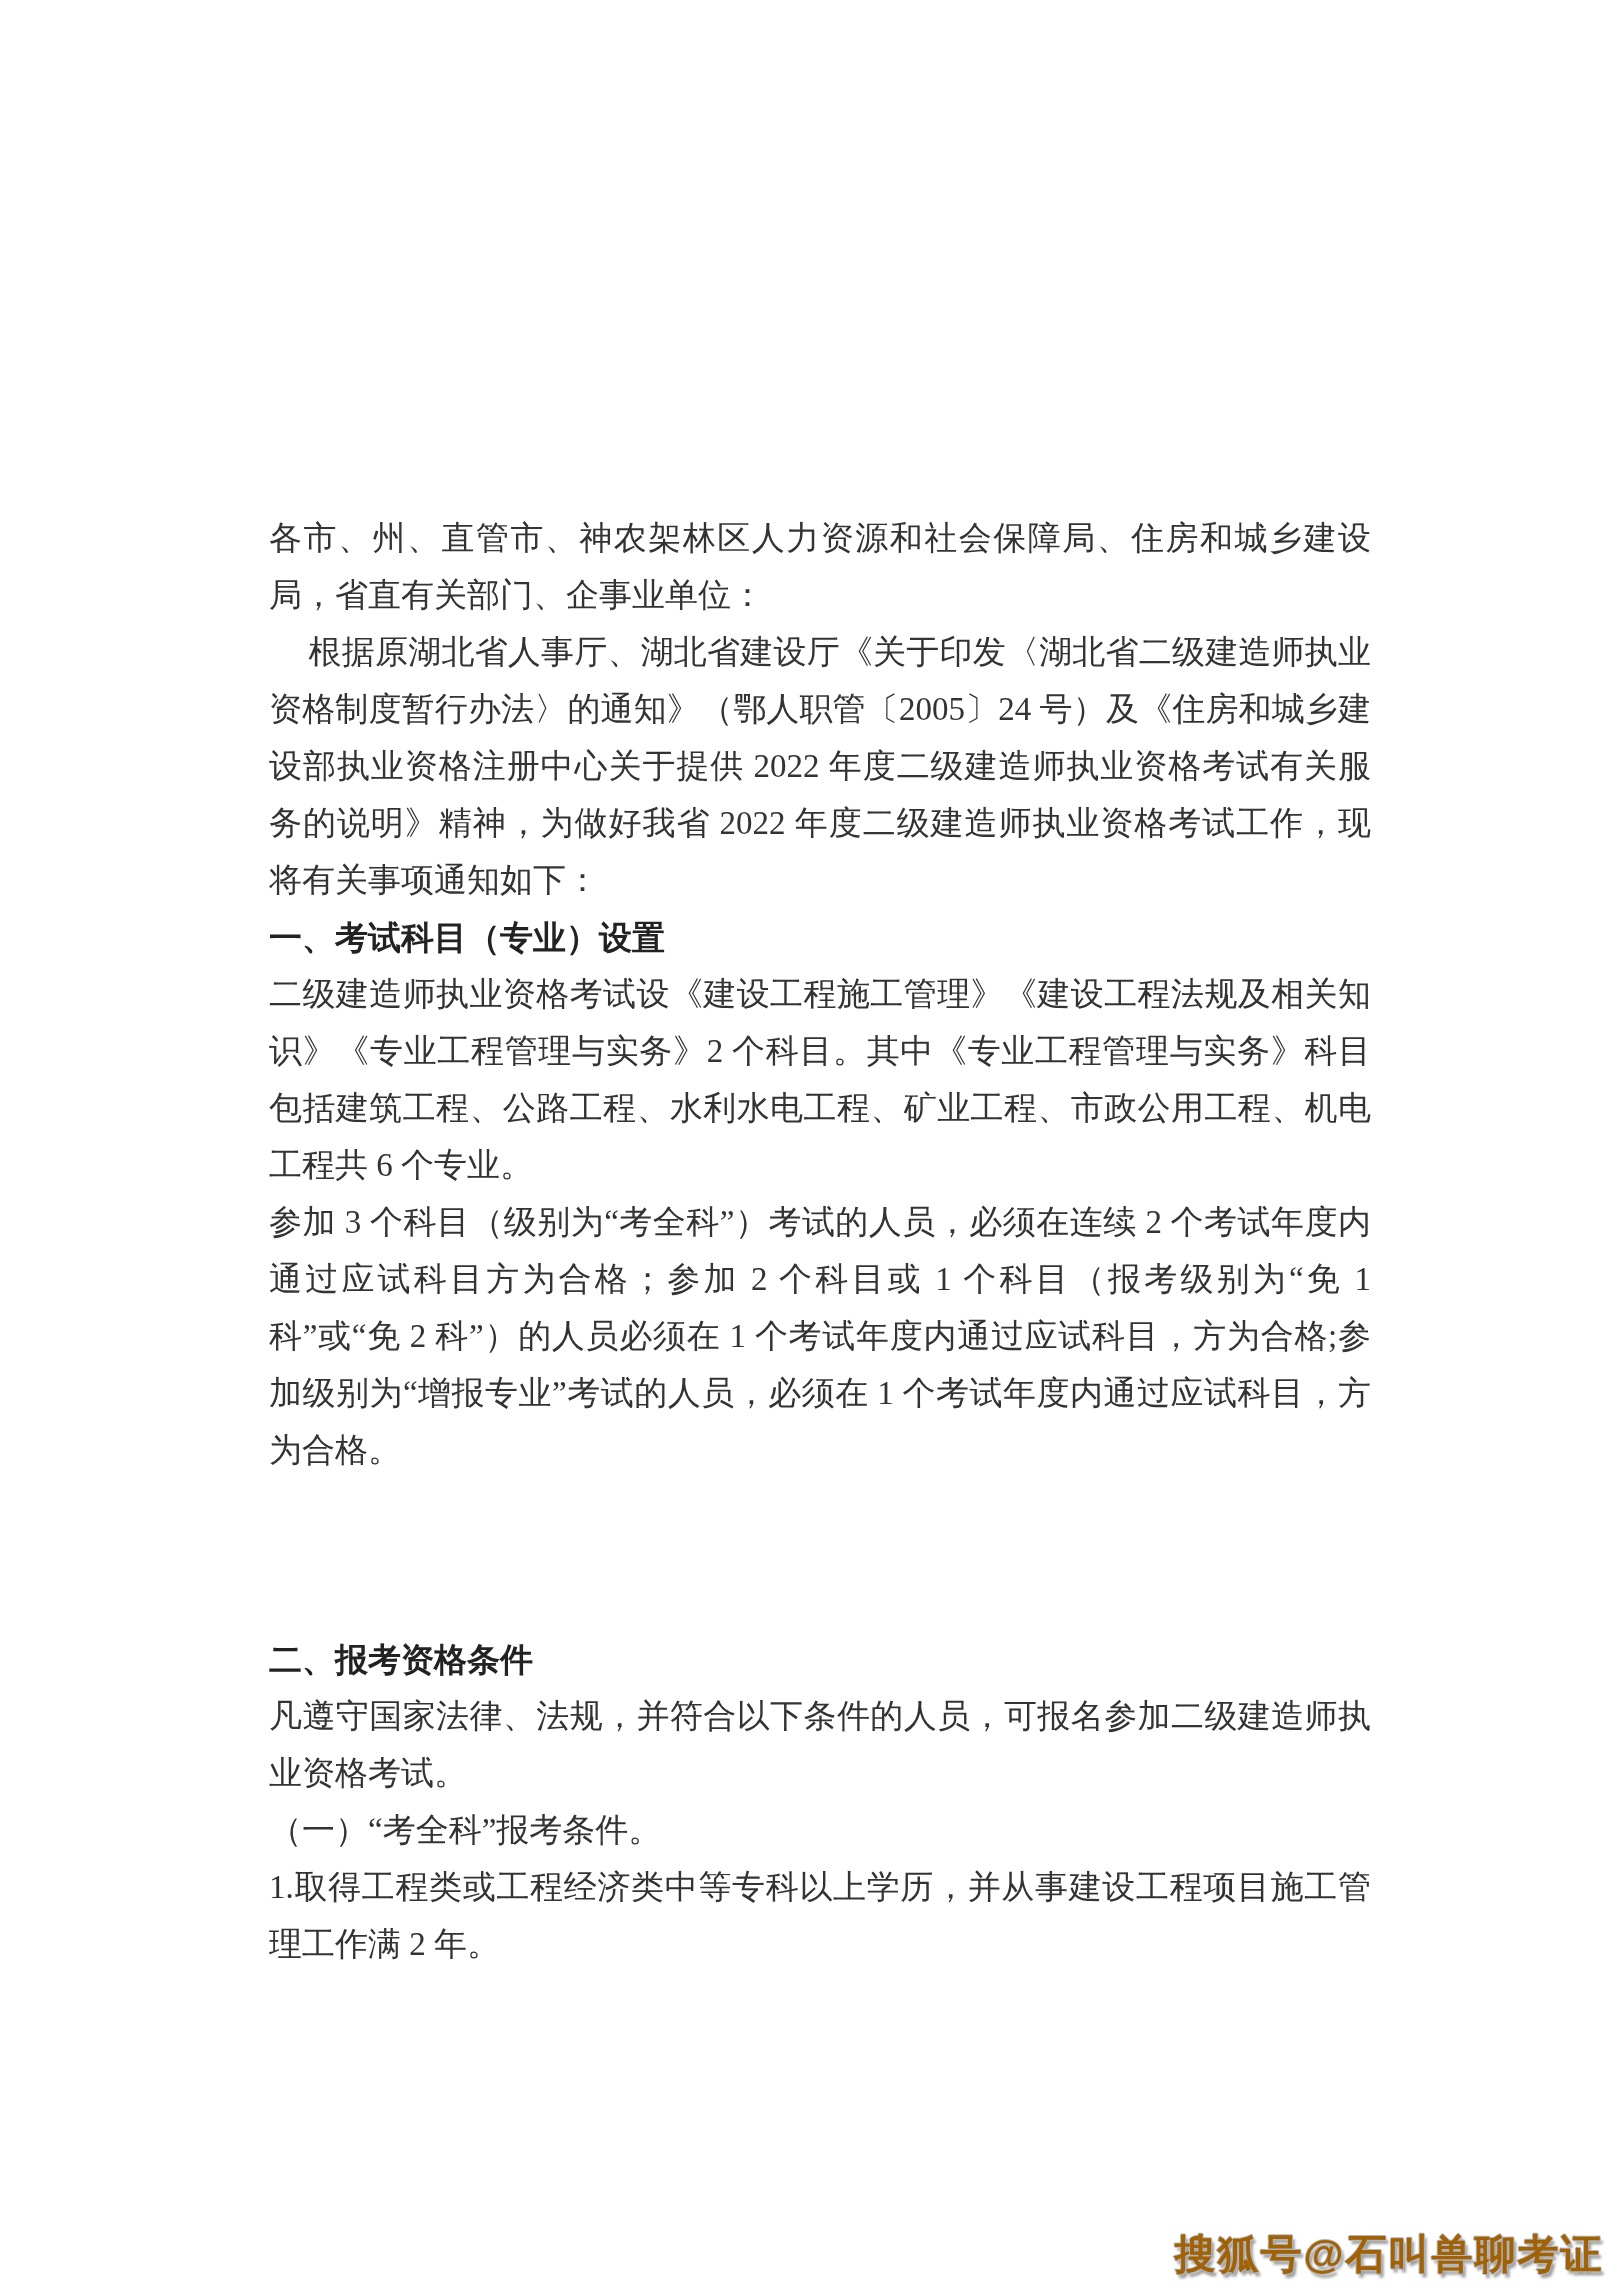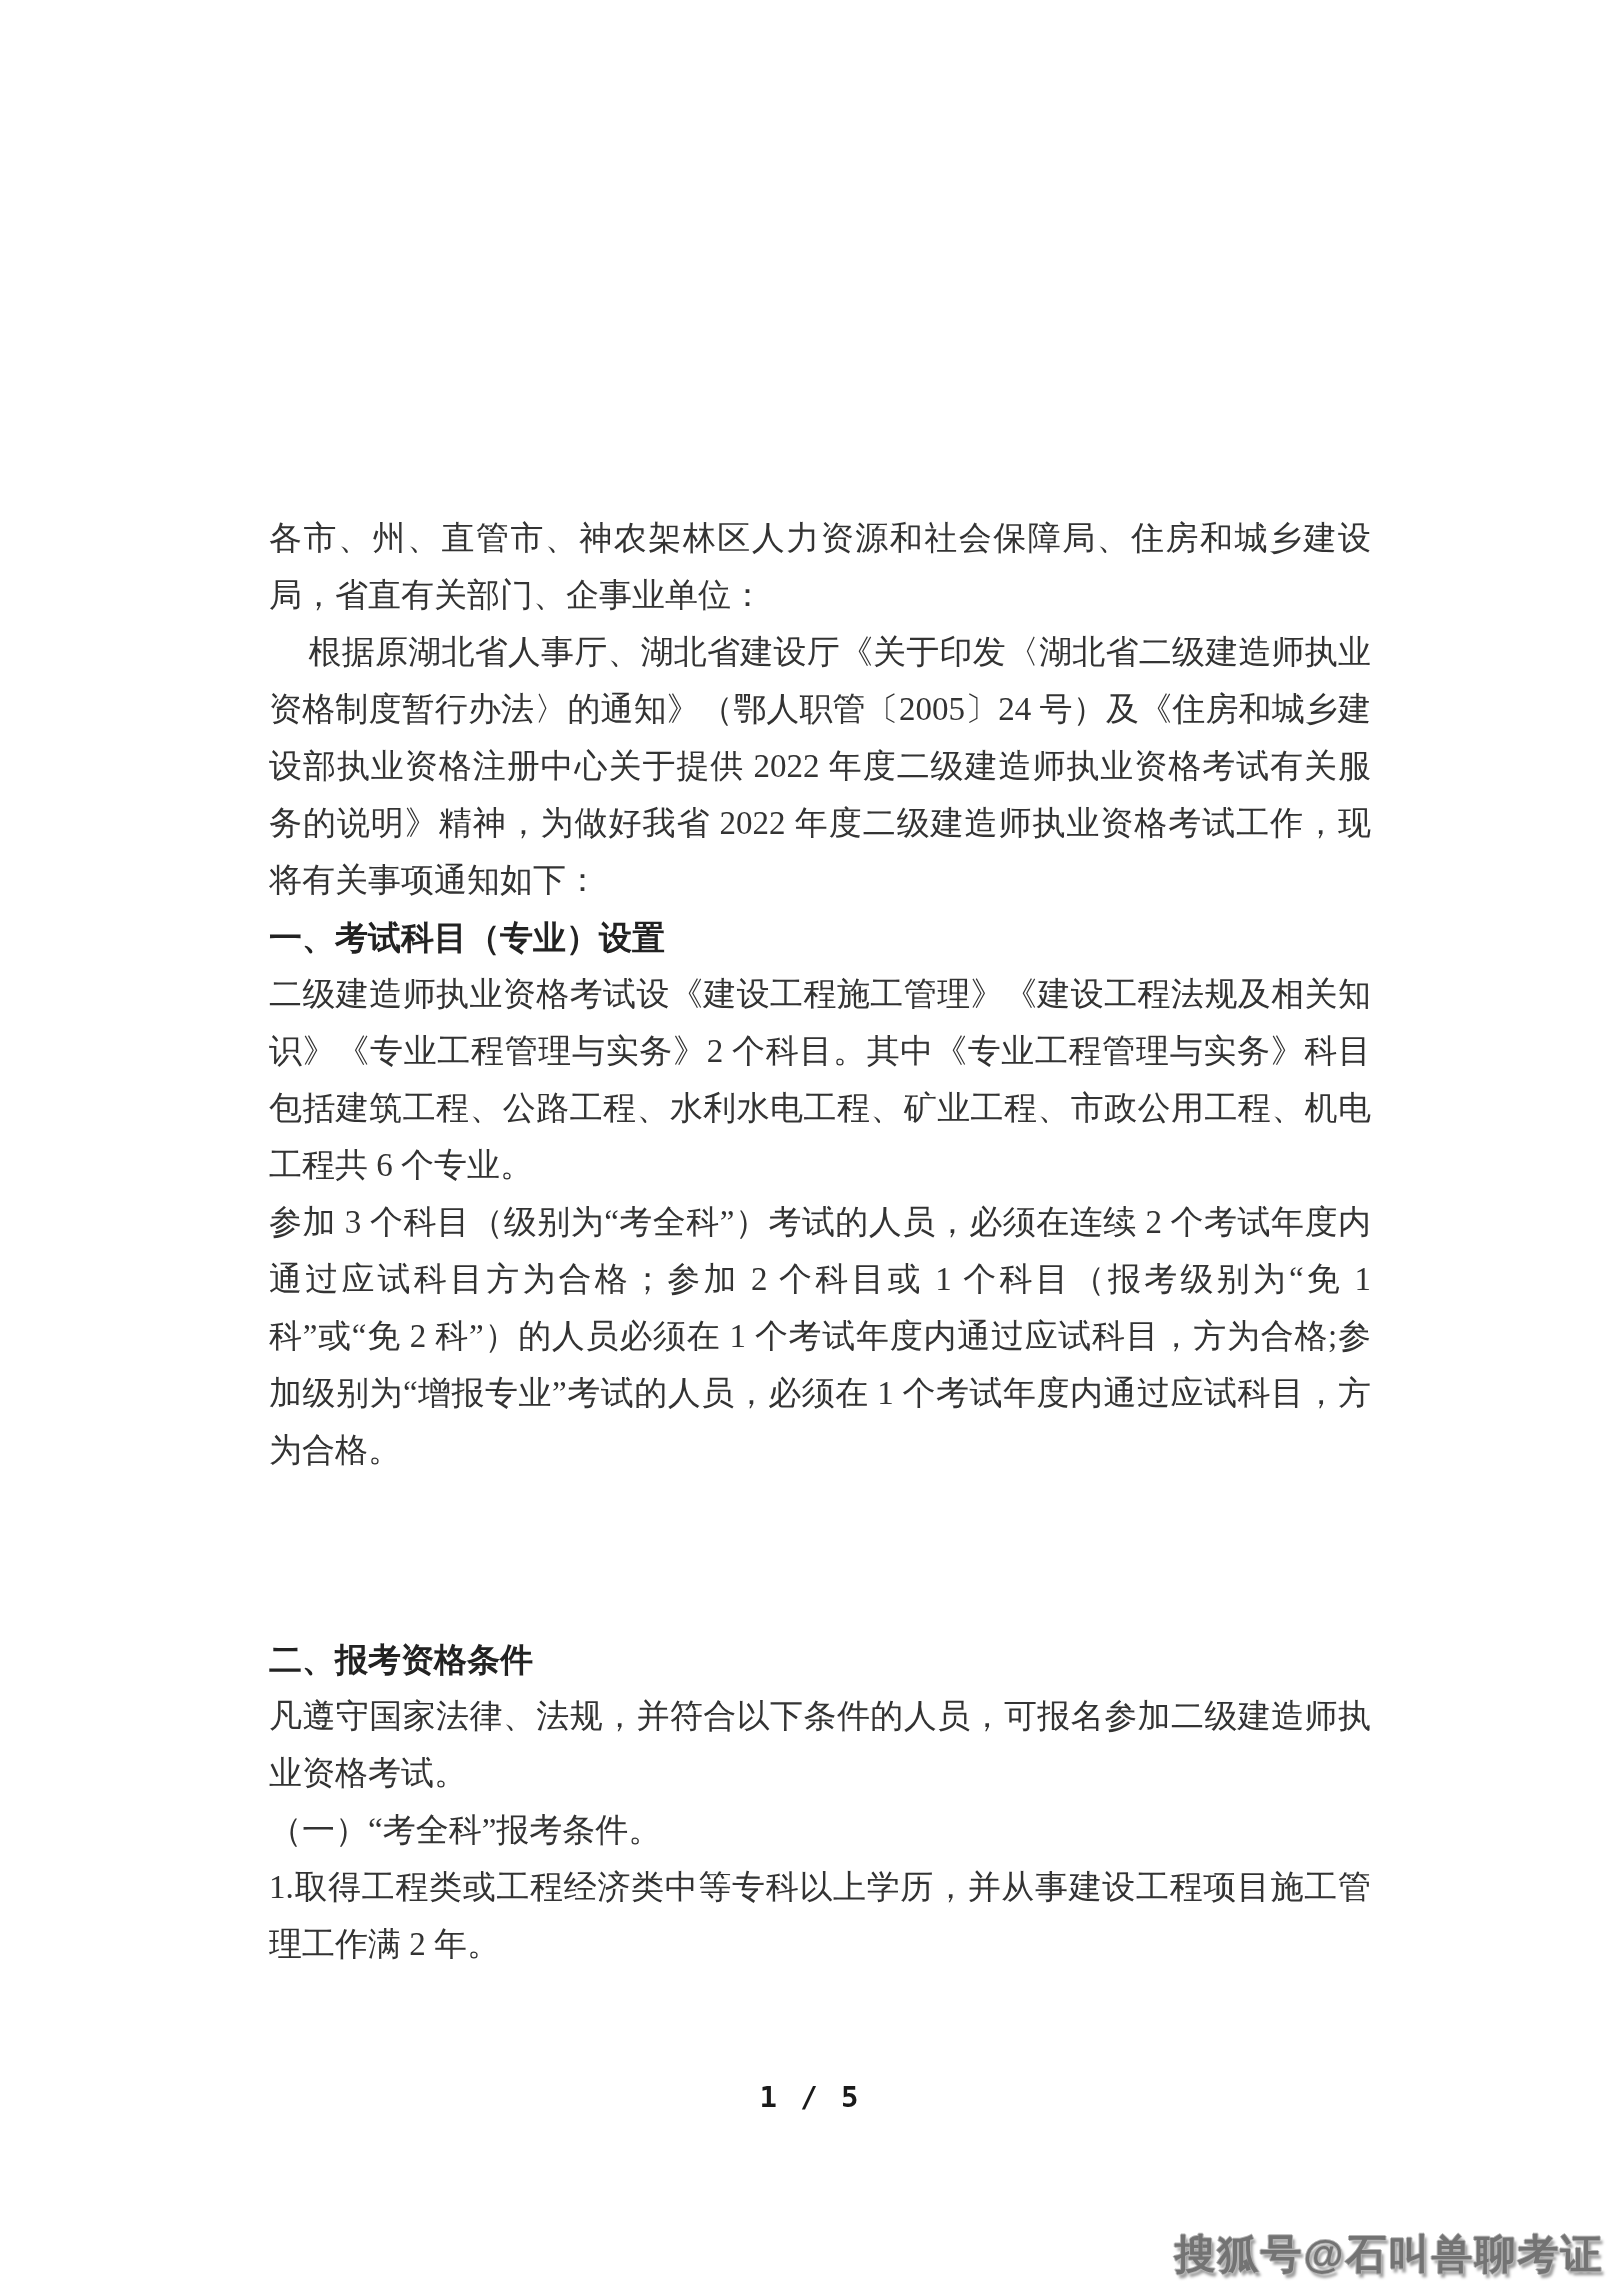--- a/index.html
+++ b/index.html
@@ -57,21 +57,21 @@
     color: #1a1a1a;
   }
   .watermark {
     position: absolute;
     top: 2227px;
     right: 17.6px;
     font-family: "Liberation Sans", "DejaVu Sans", sans-serif;
     font-weight: bold;
     font-size: 41px;
     letter-spacing: 2px;
-    color: #737373;
+    color: #a16207;
     text-shadow:
       1px 0 #b4b4b4, -1px 0 #b4b4b4, 0 1px #b4b4b4, 0 -1px #b4b4b4,
       2.9px 3.9px 2.9px #9a9a9a;
   }
 </style>
 </head>
 <body>
 
 <div class="page">
 
@@ -81,18 +81,17 @@
     <p class="para-indent">根据原湖北省人事厅、湖北省建设厅《关于印发〈湖北省二级建造师执业资格制度暂行办法〉的通知》（鄂人职管〔2005〕24 号）及《住房和城乡建设部执业资格注册中心关于提供 2022 年度二级建造师执业资格考试有关服务的说明》精神，为做好我省 2022 年度二级建造师执业资格考试工作，现将有关事项通知如下：</p>
     <p class="heading">一、考试科目（专业）设置</p>
     <p>二级建造师执业资格考试设《建设工程施工管理》《建设工程法规及相关知识》《专业工程管理与实务》2 个科目。其中《专业工程管理与实务》科目包括建筑工程、公路工程、水利水电工程、矿业工程、市政公用工程、机电工程共 6 个专业。</p>
     <p>参加 3 个科目（级别为“考全科”）考试的人员，必须在连续 2 个考试年度内通过应试科目方为合格；参加 2 个科目或 1 个科目（报考级别为“免 1 科”或“免 2 科”）的人员必须在 1 个考试年度内通过应试科目，方为合格;参加级别为“增报专业”考试的人员，必须在 1 个考试年度内通过应试科目，方为合格。</p>
     <p class="heading section-gap">二、报考资格条件</p>
     <p>凡遵守国家法律、法规，并符合以下条件的人员，可报名参加二级建造师执业资格考试。</p>
     <p>（一）“考全科”报考条件。</p>
     <p>1.取得工程类或工程经济类中等专科以上学历，并从事建设工程项目施工管理工作满 2 年。</p>
   </div>
 
-  <div class="page-footer">1 / 5</div>
 
   <div class="watermark">搜狐号@石叫兽聊考证</div>
 
 </div>
 
 
 </body></html>

